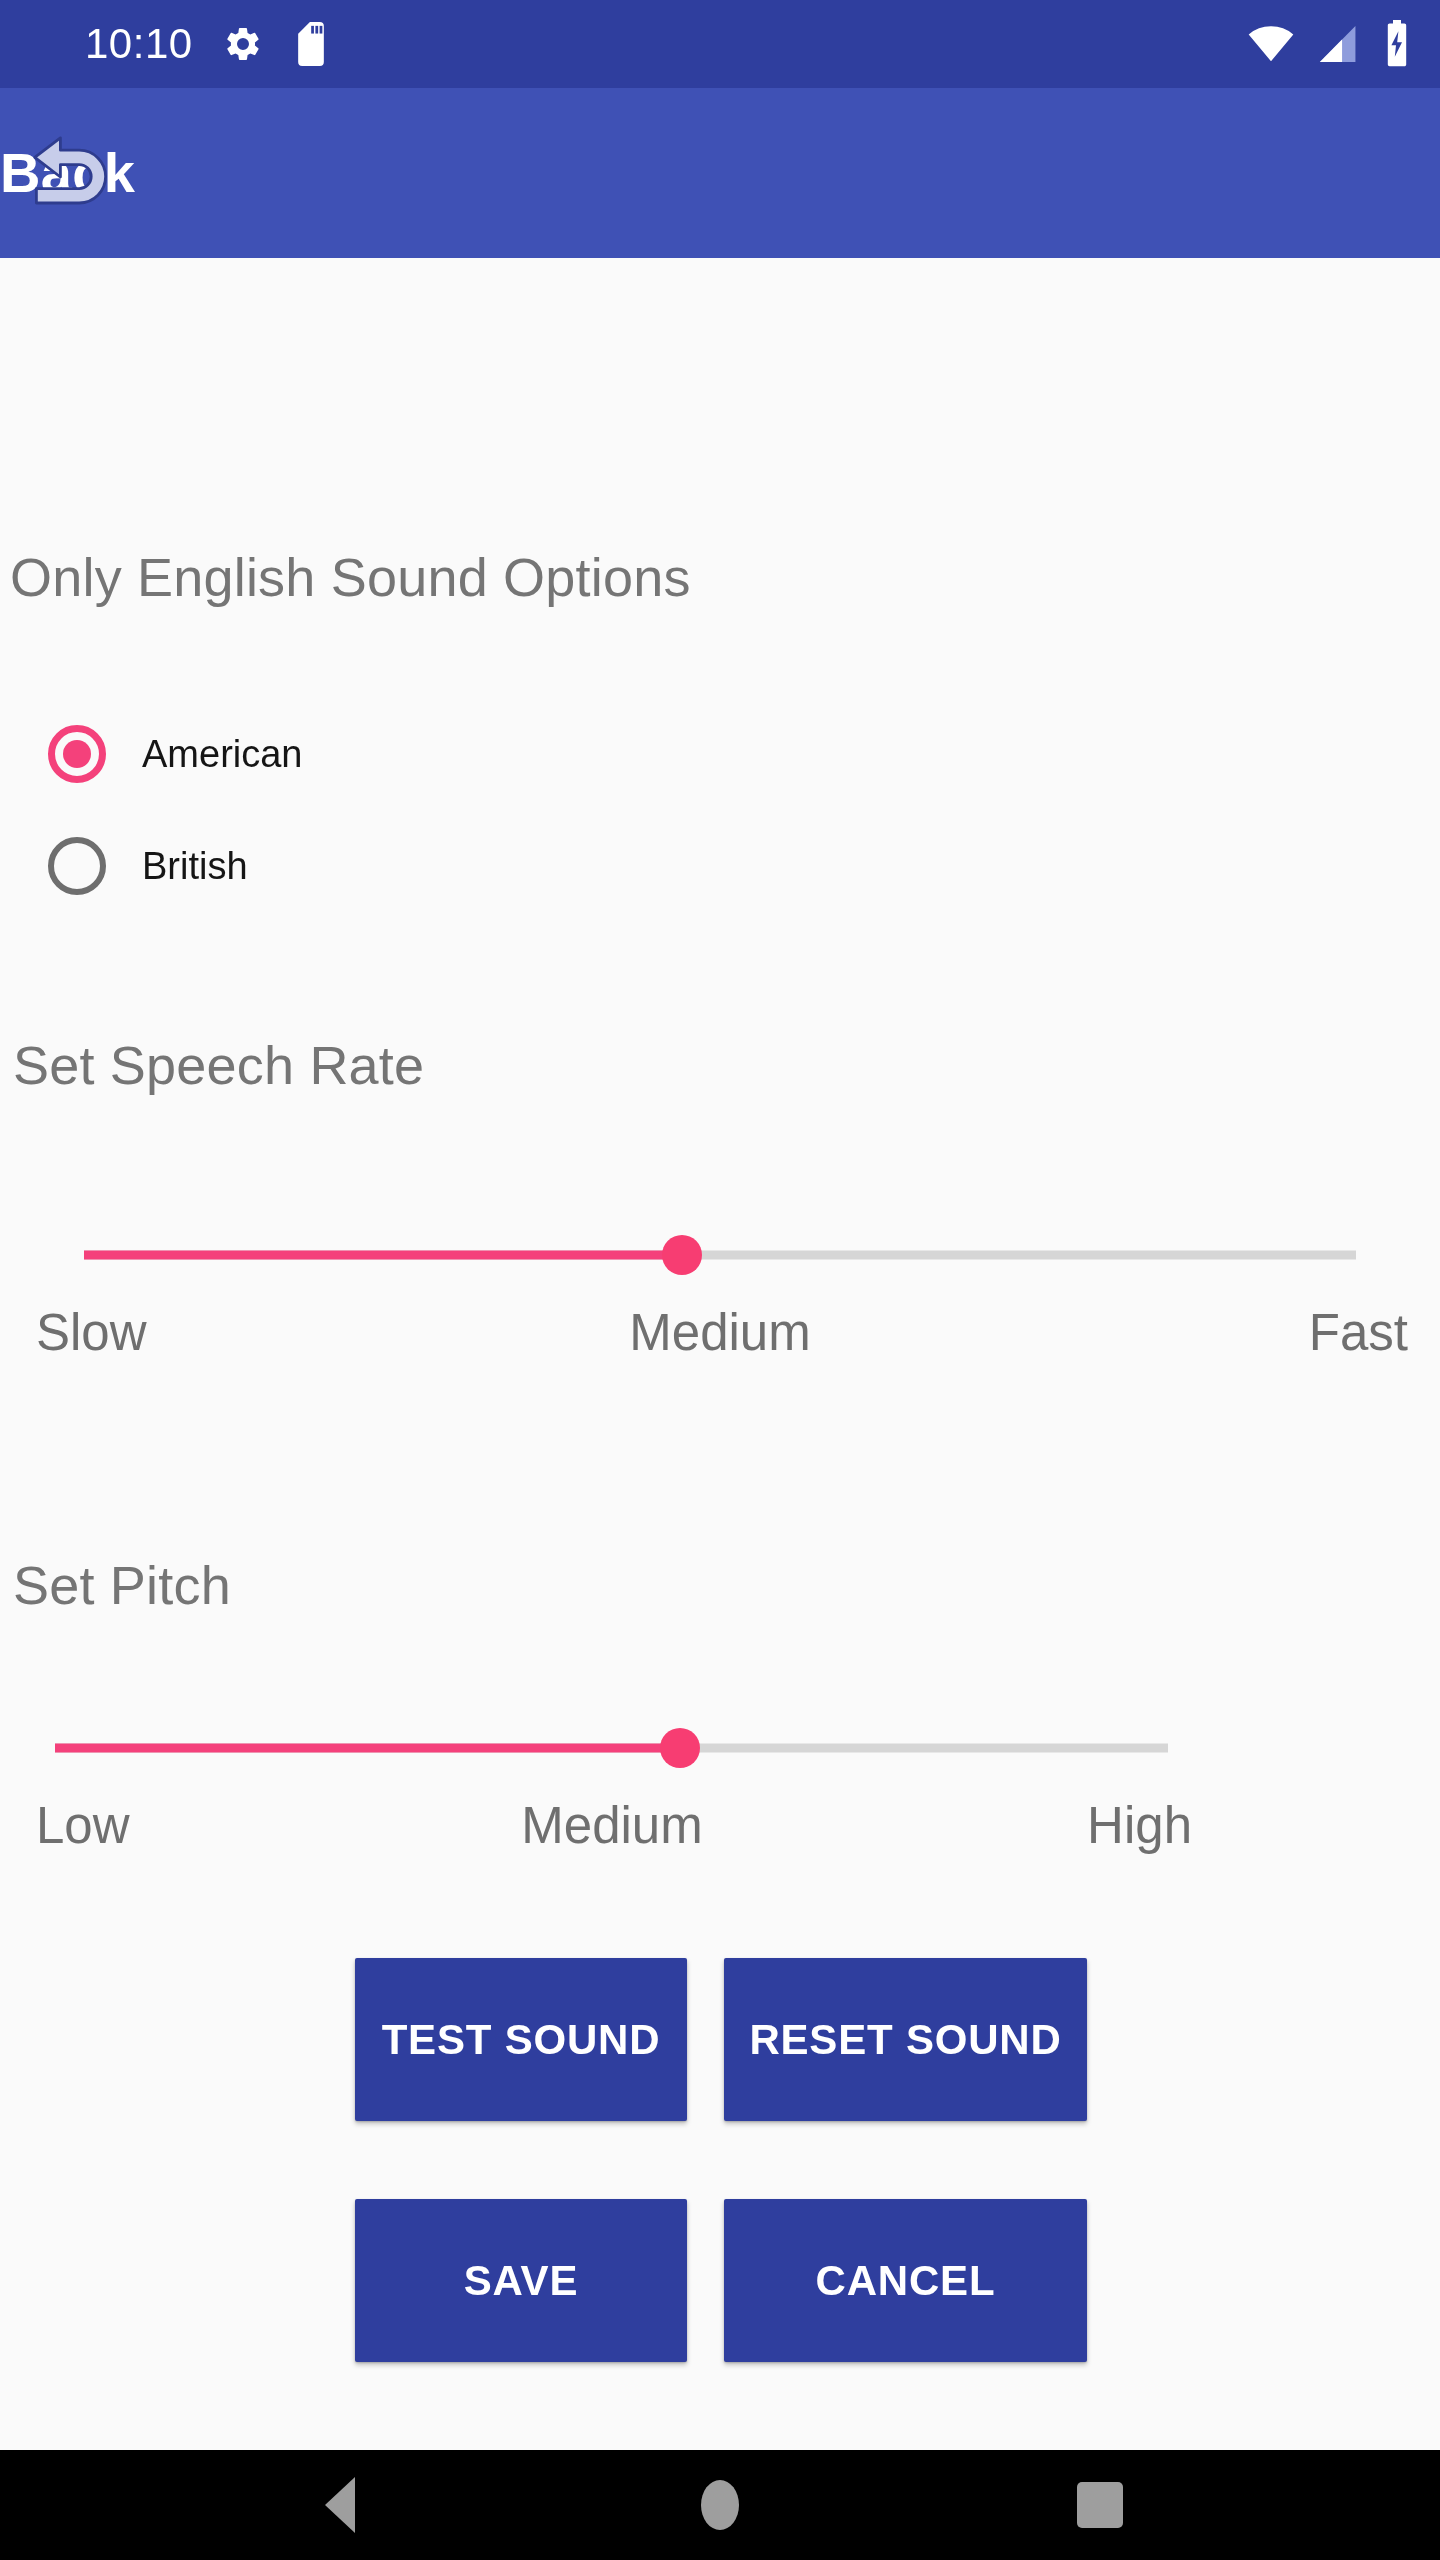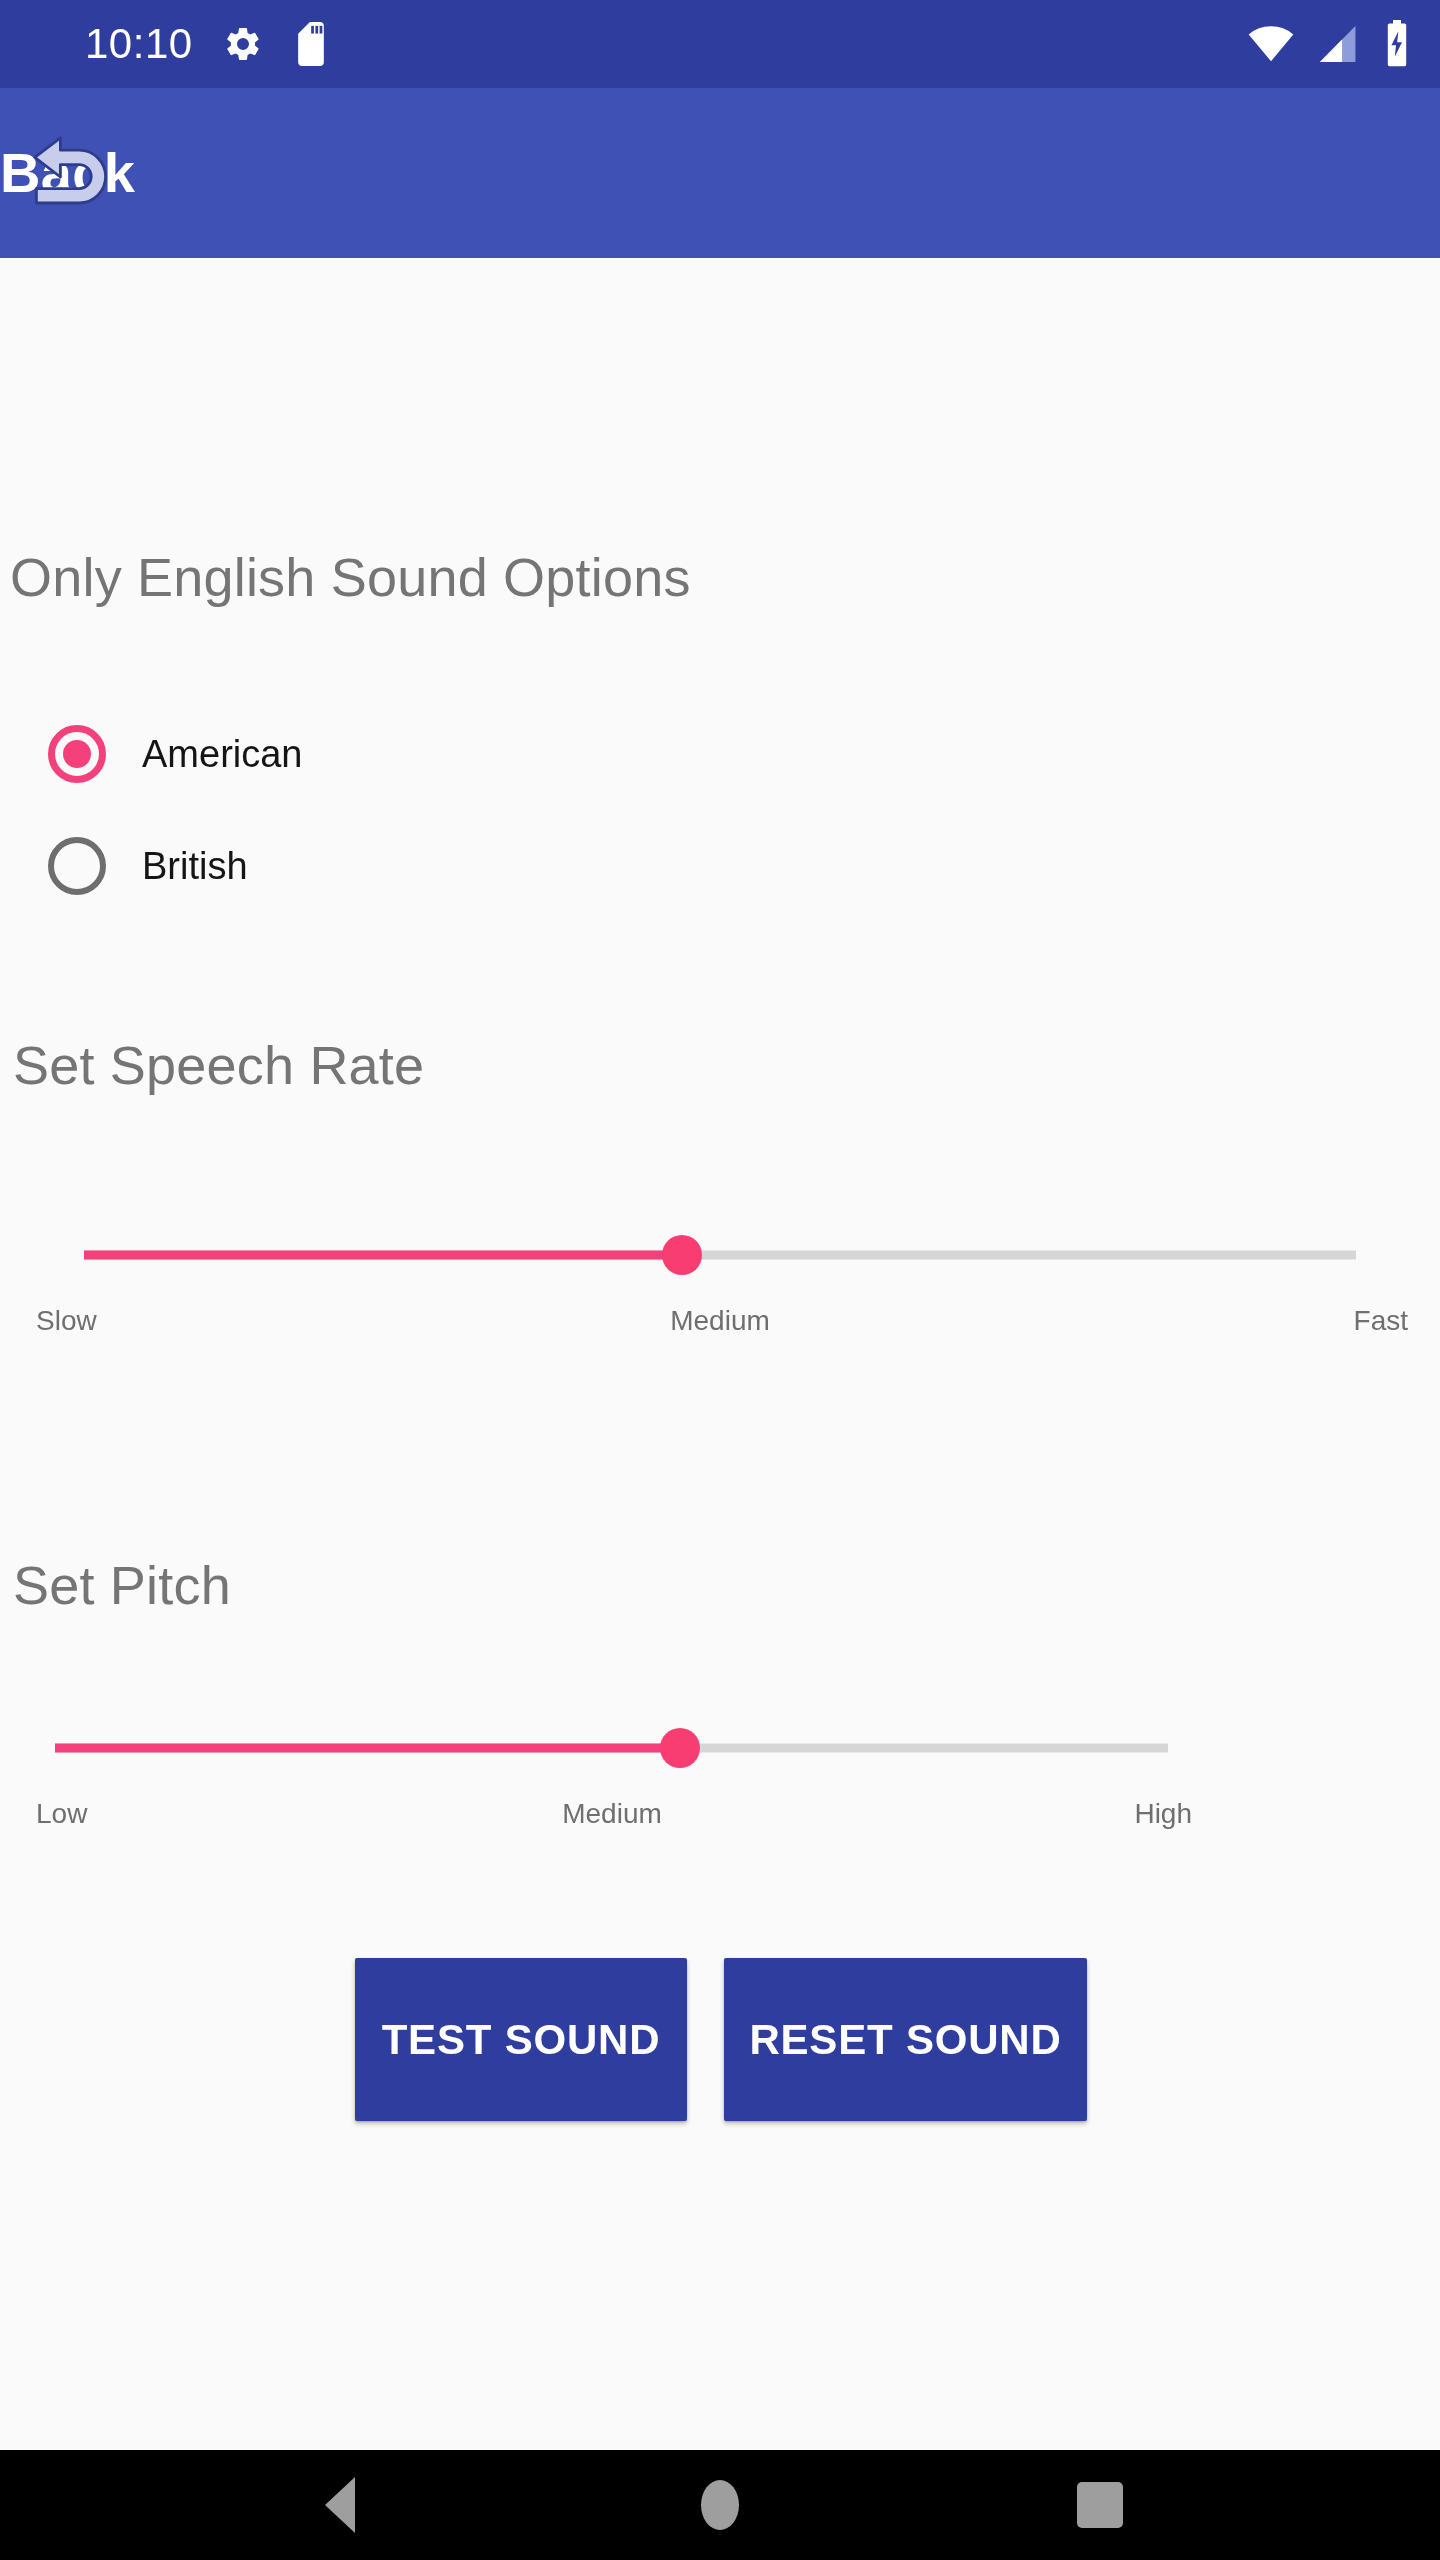--- a/index.html
+++ b/index.html
@@ -179,21 +179,21 @@
     background: #F73D72;
     cursor: pointer;
   }
   .slider-labels {
     position: relative;
     margin-top: 30px;
     height: 60px;
   }
   .slider-labels span {
     position: absolute;
-    font-size: 28px;
+    font-size: 51px;
     color: #6F6F6F;
     line-height: 1;
     white-space: nowrap;
   }
   .sl-start  { left: 36px; }
   .sl-mid    { left: 50%; transform: translateX(-50%); }
   .sl-end    { right: 32px; }
 
   #slider-pitch .sl-start { left: 36px; }
   #slider-pitch .sl-end   { right: 32px; }
@@ -362,20 +362,24 @@
         <span class="sl-mid">Medium</span>
         <span class="sl-end">High</span>
       </div>
     </div>
 
     <div class="button-grid">
       <div class="button-row">
         <button class="app-btn btn-test">TEST SOUND</button>
         <button class="app-btn btn-reset">RESET SOUND</button>
       </div>
+      <div class="button-row">
+        <button class="app-btn btn-save">SAVE</button>
+        <button class="app-btn btn-cancel">CANCEL</button>
+      </div>
     </div>
 
   </div>
 
   <div class="nav-bar">
     <div class="nav-btn">
       <span class="nav-back-tri"></span>
     </div>
     <div class="nav-btn">
       <span class="nav-home-circle"></span>

